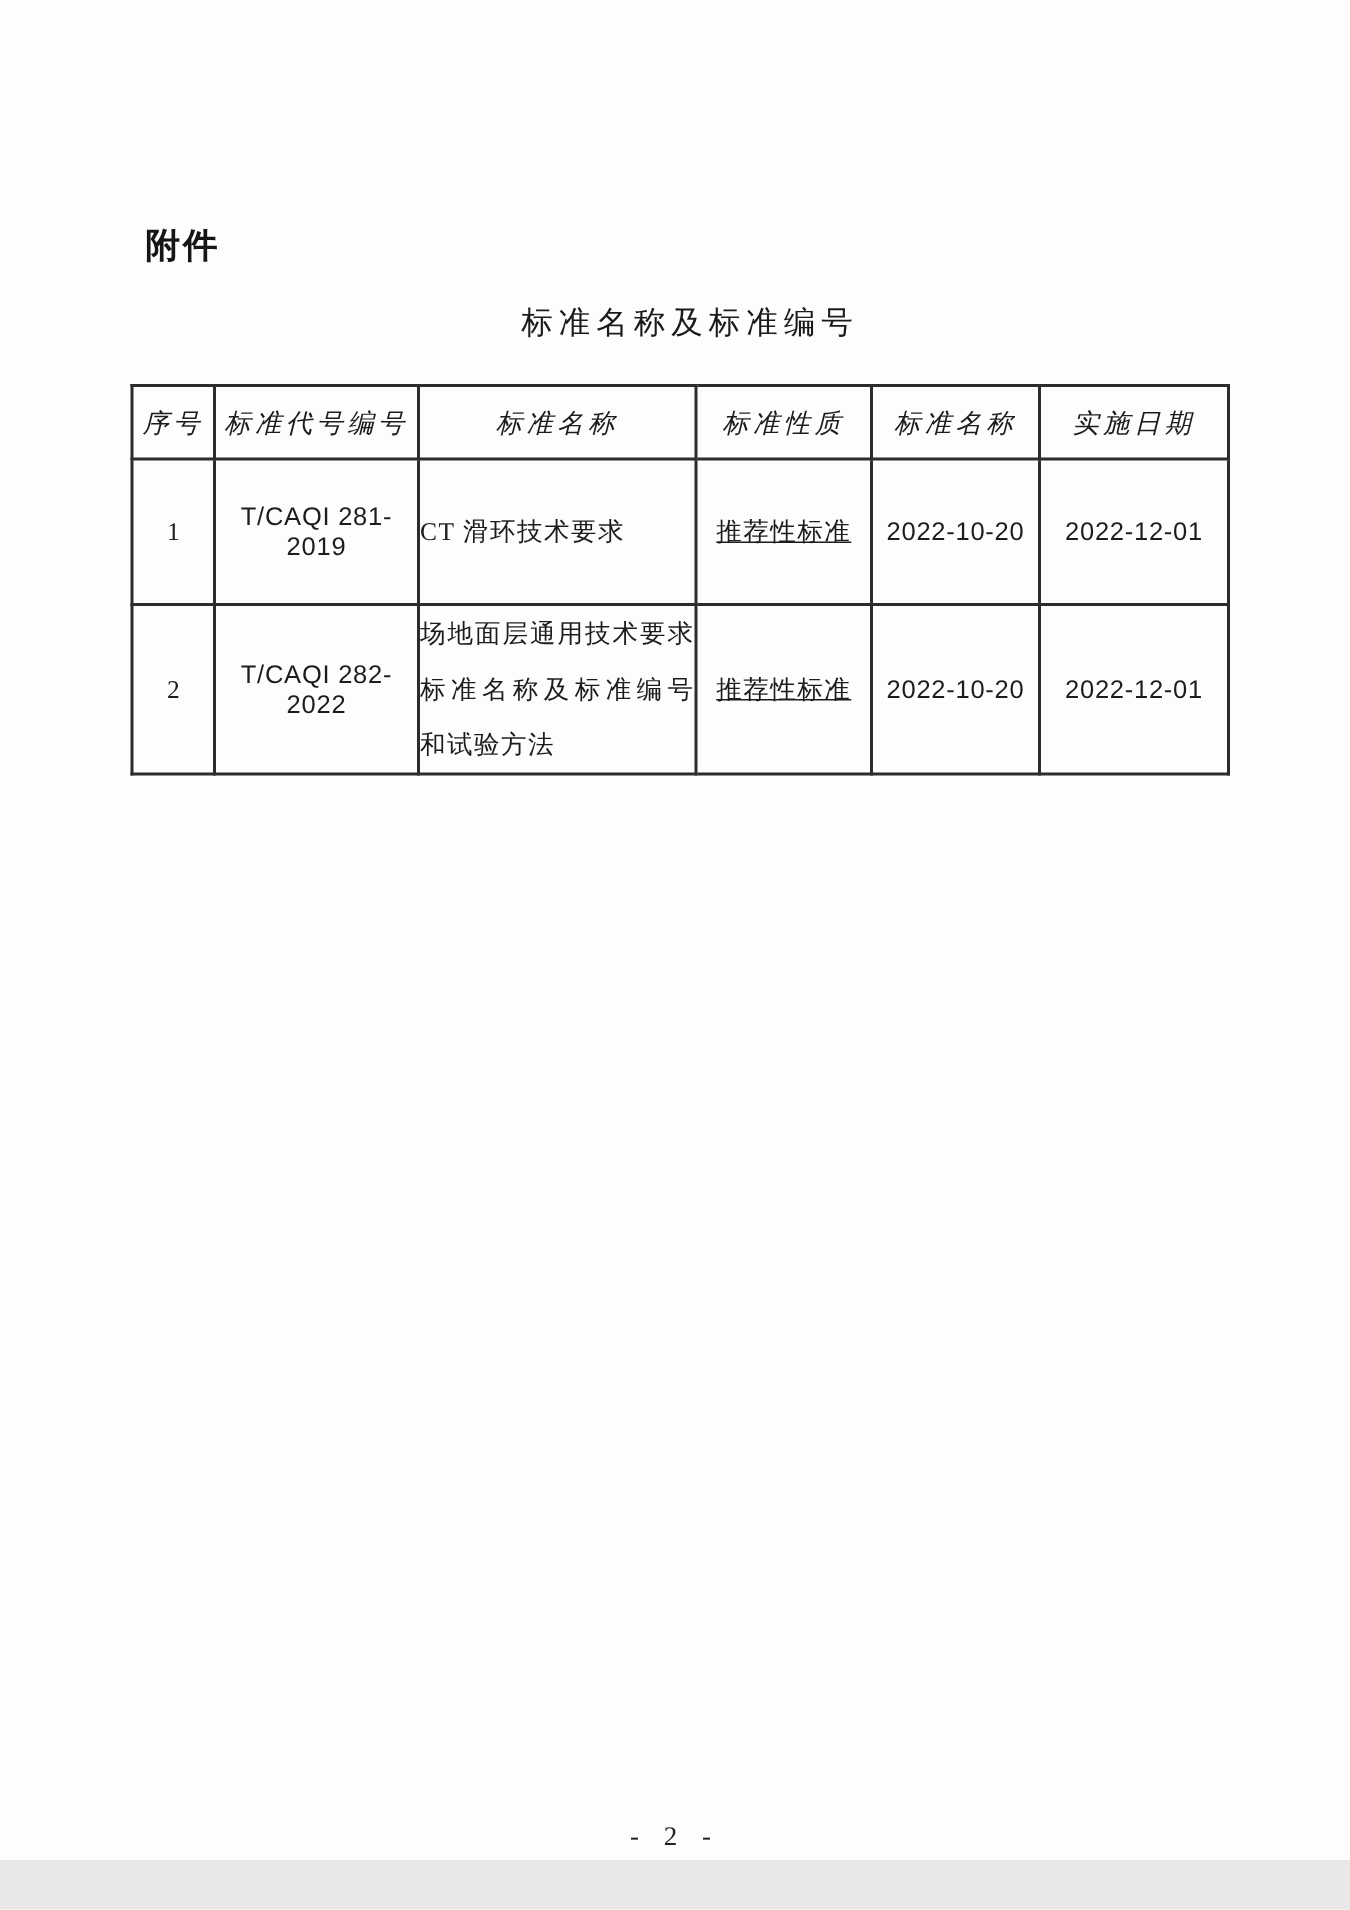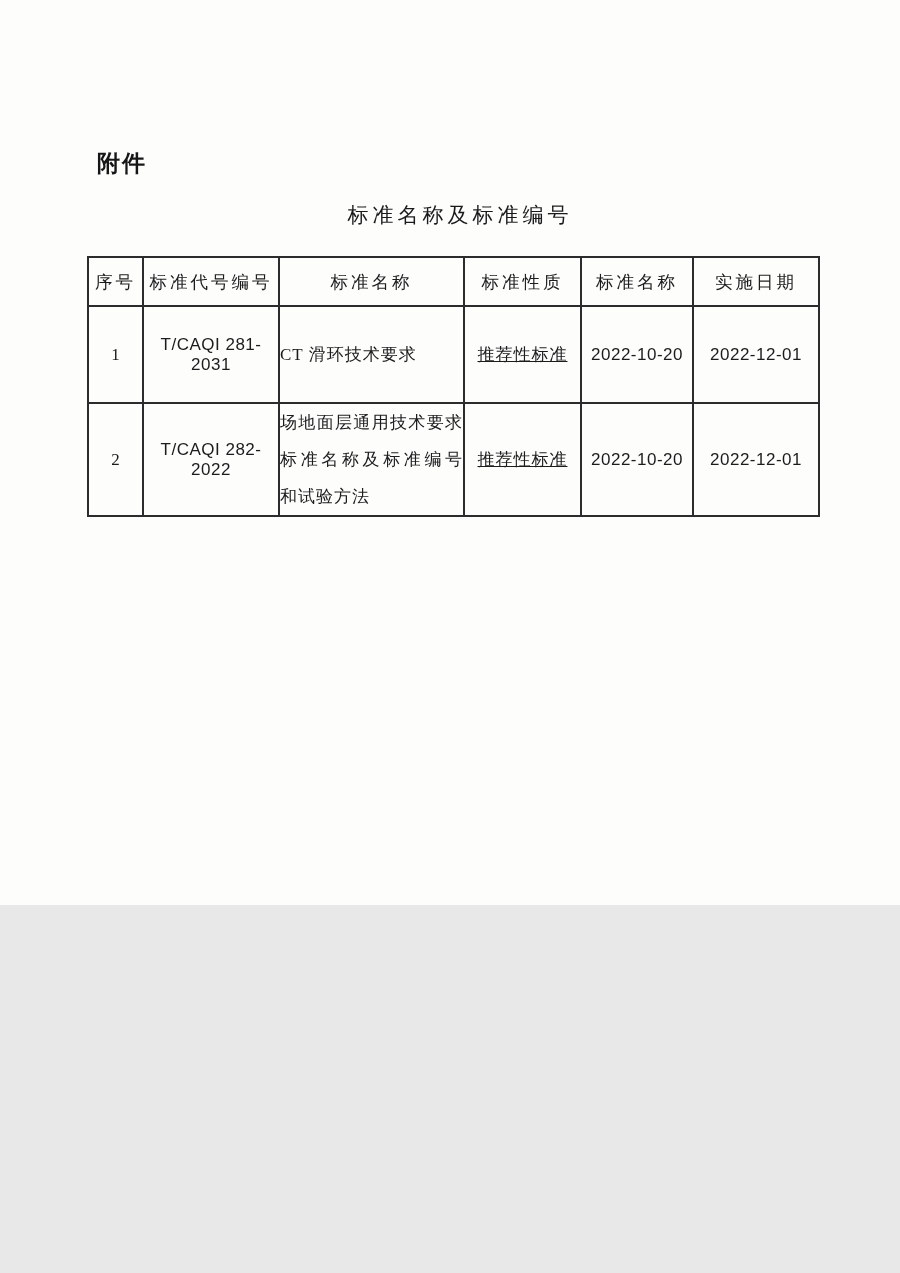--- a/index.html
+++ b/index.html
@@ -3,21 +3,21 @@
 <meta charset="utf-8">
 <style>
   html, body {
     margin: 0;
     padding: 0;
     background: #e8e8e8;
   }
   .page {
     position: relative;
     width: 900px;
-    height: 905px;
+    height: 1240px;
     margin: 0 auto;
     background: #fdfdfc;
     color: #1e1e1e;
     font-family: "Liberation Serif", "DejaVu Serif", serif;
     overflow: hidden;
   }
   .attachment {
     position: absolute;
     left: 97px;
     top: 148px;
@@ -54,20 +54,21 @@
     padding: 0;
     overflow: hidden;
   }
   tr.header-row { height: 49px; }
   tr.row-1 { height: 97px; }
   tr.row-2 { height: 113px; }
   table.standards th {
     font-weight: normal;
     letter-spacing: 3px;
     font-size: 17.5px;
+    font-style: italic;
   }
   td.cell-code {
     font-size: 16px;
     letter-spacing: 0.5px;
     font-family: "Liberation Sans", "DejaVu Sans", sans-serif;
     font-stretch: condensed;
   }
   td.cell-name {
     text-align: left;
     padding-left: 11px;
@@ -126,21 +127,21 @@
         <th>标准代号编号</th>
         <th>标准名称</th>
         <th>标准性质</th>
         <th>标准名称</th>
         <th>实施日期</th>
       </tr>
     </thead>
     <tbody>
       <tr class="row-1">
         <td class="cell-no">1</td>
-        <td class="cell-code">T/CAQI 281-2031</td>
+        <td class="cell-code">T/CAQI 281-2019</td>
         <td class="cell-name">
           <span class="name-line">CT 滑环技术要求</span>
         </td>
         <td class="cell-nature">推荐性标准</td>
         <td class="cell-date">2022-10-20</td>
         <td class="cell-date">2022-12-01</td>
       </tr>
       <tr class="row-2">
         <td class="cell-no">2</td>
         <td class="cell-code">T/CAQI 282-2022</td>

